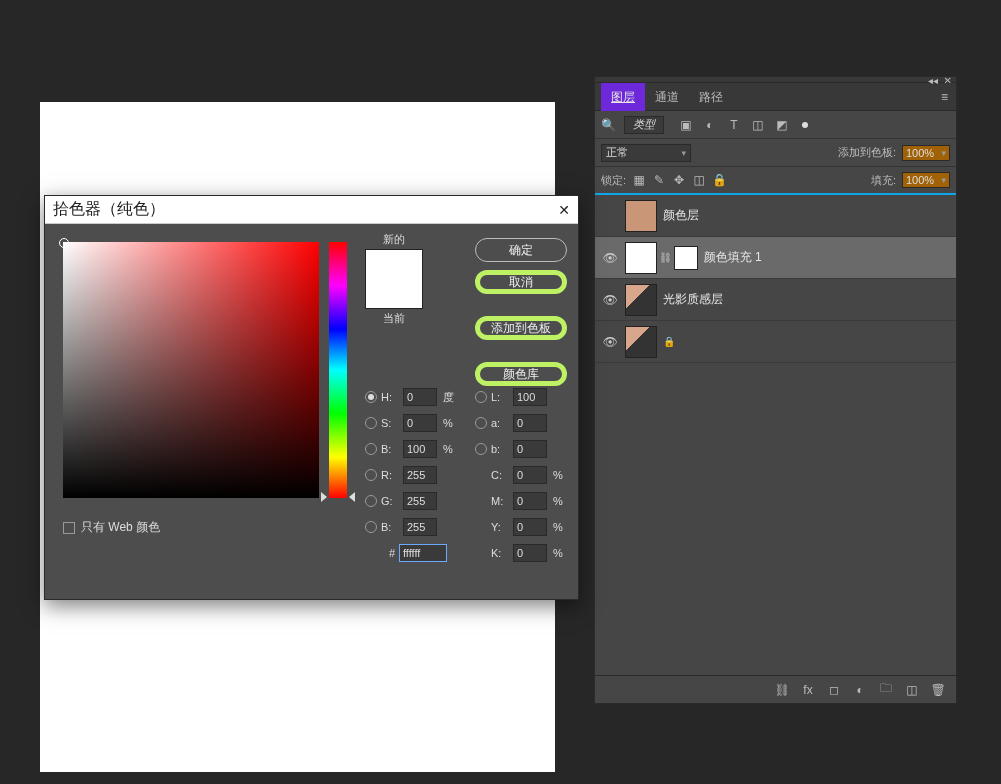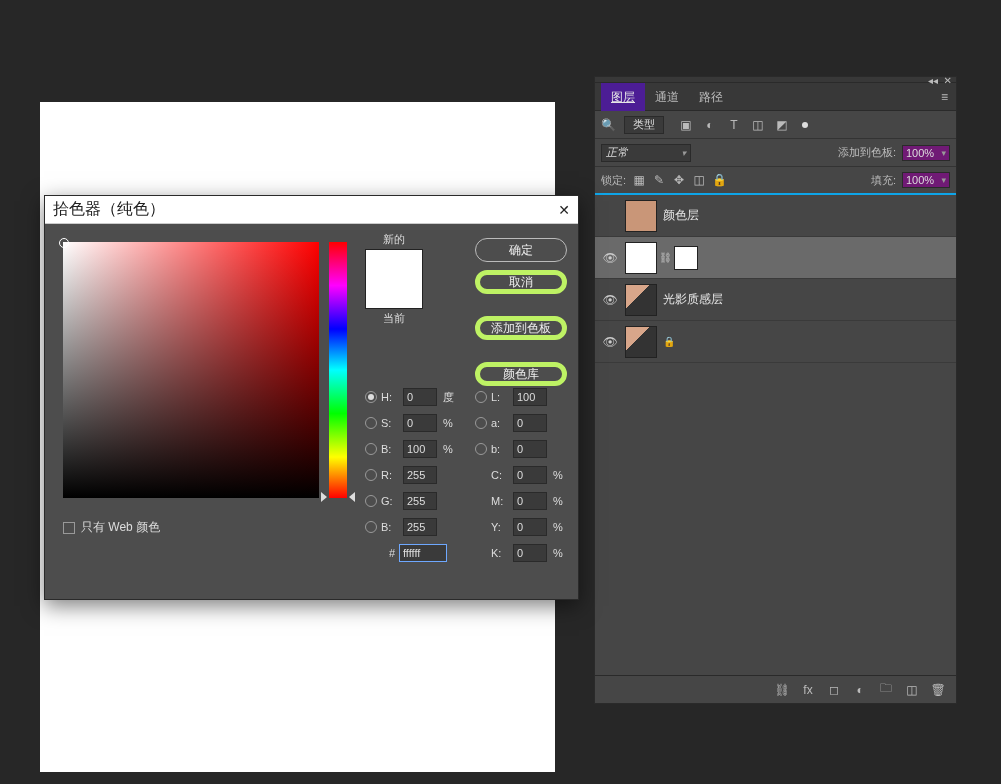--- a/index.html
+++ b/index.html
@@ -5,32 +5,32 @@
 *{box-sizing:border-box;margin:0;padding:0;font-family:"Microsoft YaHei",sans-serif;}
 body{background:#272727;width:1001px;height:784px;overflow:hidden;position:relative;}
 .canvas{position:absolute;left:40px;top:102px;width:515px;height:670px;background:#fff;}
 
 .layers-panel{position:absolute;left:594px;top:76px;width:363px;height:628px;background:#464646;border:1px solid #2a2a2a;}
 .lp-top{height:6px;background:#383838;border-bottom:1px solid #2a2a2a;position:relative;}
 .lp-top .coll{position:absolute;right:18px;top:-2px;color:#bbb;font-size:10px;}
 .lp-top .close{position:absolute;right:4px;top:-2px;color:#bbb;font-size:10px;}
 .lp-tabs{display:flex;align-items:center;background:#383838;border-bottom:1px solid #2a2a2a;height:28px;padding-left:6px;}
 .lp-tab{padding:0 10px;height:28px;line-height:28px;font-size:12px;color:#bbb;cursor:pointer;}
-.lp-tab.active{background:#4c1d95;color:#e6e6e6;text-decoration:underline;}
+.lp-tab.active{background:#6d28d9;color:#e6e6e6;text-decoration:underline;}
 .lp-menu{margin-left:auto;margin-right:8px;color:#bbb;font-size:12px;cursor:pointer;}
 .lp-filter{display:flex;align-items:center;height:28px;padding:0 6px;gap:8px;border-bottom:1px solid #333;}
 .lp-search{color:#bbb;font-size:12px;}
-.lp-kind{background:#3a3a3a;border:1px solid #2a2a2a;color:#ddd;font-size:11px;height:18px;width:40px;display:flex;align-items:center;justify-content:center;}
+.lp-kind{background:#3a3a3a;border:1px solid #2a2a2a;color:#ddd;font-size:11px;height:18px;width:40px;display:flex;align-items:center;justify-content:center;font-style:italic;}
 .lp-filter-icons{display:flex;gap:8px;margin-left:6px;}
 .lp-filter-icons span{color:#bbb;width:16px;text-align:center;font-size:12px;}
 .lp-dot{width:6px;height:6px;border-radius:50%;background:#ddd;margin-left:4px;}
 .lp-row2{display:flex;align-items:center;height:28px;padding:0 6px;gap:6px;border-bottom:1px solid #333;font-size:11px;color:#bbb;}
-.lp-blend{background:#3a3a3a;border:1px solid #2a2a2a;color:#ddd;height:18px;width:90px;padding:0 4px;display:flex;align-items:center;justify-content:space-between;font-style:italic;}
+.lp-blend{background:#3a3a3a;border:1px solid #2a2a2a;color:#ddd;height:18px;width:90px;padding:0 4px;display:flex;align-items:center;justify-content:space-between;}
 .lp-blend::after{content:"▾";font-size:9px;color:#999;}
-.lp-opacity-input{background:#701a75;border:1px solid #2a2a2a;color:#ddd;width:48px;height:16px;padding:0 3px;display:flex;align-items:center;}
+.lp-opacity-input{background:#a16207;border:1px solid #2a2a2a;color:#ddd;width:48px;height:16px;padding:0 3px;display:flex;align-items:center;}
 .lp-opacity-input::after{content:"▾";font-size:9px;color:#999;margin-left:auto;}
 .lp-row3{display:flex;align-items:center;height:28px;padding:0 6px;gap:6px;border-bottom:2px solid #0ea5e9;font-size:11px;color:#bbb;}
 .lp-lock-icons{display:flex;gap:6px;}
 .lp-lock-icons span{color:#bbb;width:14px;font-size:12px;text-align:center;}
 .lp-layers{}
 .lp-layer{display:flex;align-items:center;height:42px;padding:0 6px;border-bottom:1px solid #3a3a3a;}
 .lp-layer.selected{background:#6a6a6a;}
 .lp-eye{width:18px;text-align:center;color:#ccc;font-size:12px;}
 .lp-thumb{width:32px;height:32px;border:1px solid #222;margin:0 6px;background:#888;}
 .lp-thumb.tan{background:#c99678;}
@@ -130,20 +130,21 @@
       <div class="lp-thumb tan"></div>
       <span class="lp-name">颜色层</span>
     </div>
     <div class="lp-layer selected">
       <span class="lp-eye">👁</span>
       <div class="lp-linkthumb">
         <div class="lp-thumb white" style="margin-right:0;"></div>
         <span class="lp-link-icon">⛓</span>
         <div class="lp-thumb white" style="margin-left:0;width:24px;height:24px;"></div>
       </div>
+      <span class="lp-name">颜色填充  1</span>
     </div>
     <div class="lp-layer">
       <span class="lp-eye">👁</span>
       <div class="lp-thumb photo"></div>
       <span class="lp-name">光影质感层</span>
     </div>
     <div class="lp-layer">
       <span class="lp-eye">👁</span>
       <div class="lp-thumb photo"></div>
       <span class="lp-lockr">🔒</span>

